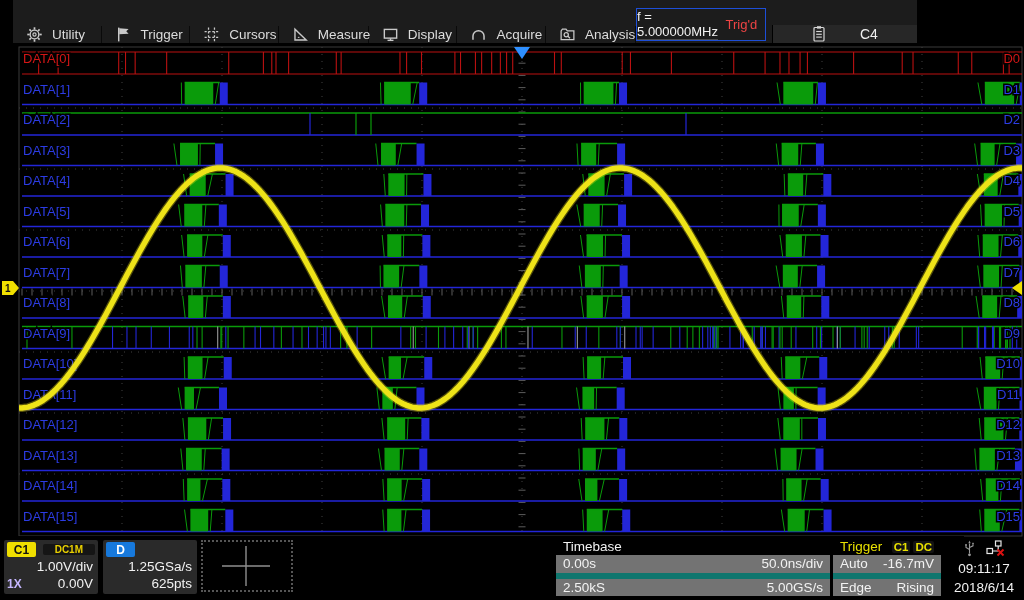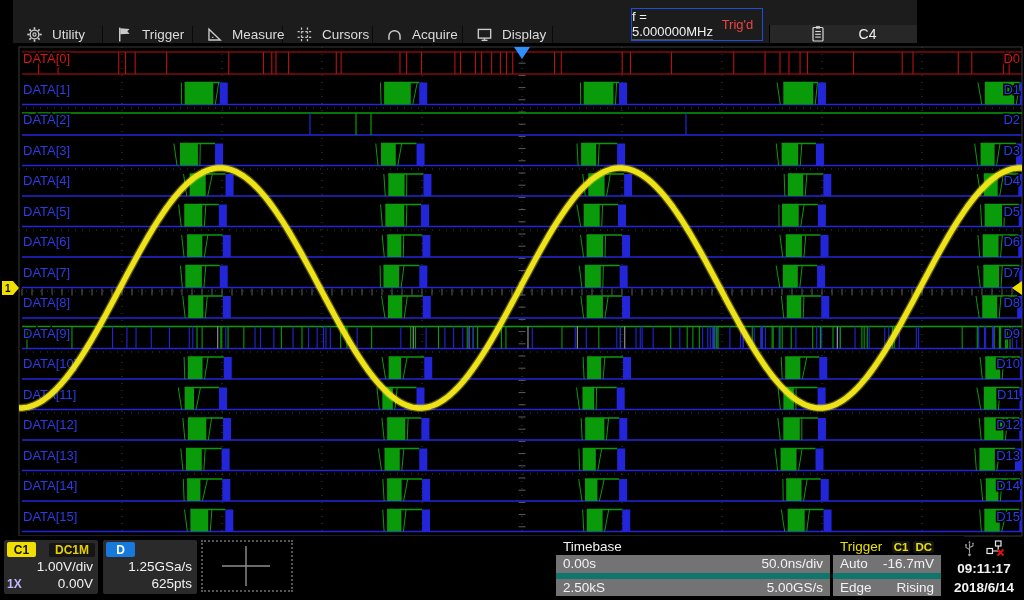--- a/index.html
+++ b/index.html
@@ -23,36 +23,36 @@
   
   #plot-svg{position:absolute;left:0;top:0;}
 
   
   #bottombar{position:absolute;left:0;top:536px;width:964px;height:64px;background:#000;}
   .chbox{position:absolute;top:4px;width:94px;height:54px;background:#2a2a2a;border-radius:2px;
     display:flex;flex-direction:column;font-size:13.5px;color:#f2f2f2;box-sizing:border-box;padding:1px 3px;}
   .chbox .hrow{display:flex;align-items:center;height:17px;}
   .chtab{min-width:29px;height:15px;border-radius:2px;display:flex;align-items:center;justify-content:center;
     font-size:12px;font-weight:bold;}
-  .chip{margin-left:auto;background:#151515;border-radius:2px;padding:0 6px;font-size:12px;font-weight:bold;}
+  .chip{margin-left:auto;background:#151515;border-radius:2px;padding:0 12px;font-size:10px;font-weight:bold;}
   .vrow{display:flex;align-items:center;justify-content:flex-end;height:17px;padding-right:2px;}
   .vrow .lx{margin-right:auto;font-size:12px;font-weight:bold;}
   #addbox{position:absolute;left:201px;top:4px;width:92px;height:52px;border:2px dotted #565656;
     box-sizing:border-box;display:flex;align-items:center;justify-content:center;cursor:pointer;}
   .infobox{position:absolute;top:2px;height:58px;display:flex;flex-direction:column;font-size:13.5px;color:#f2f2f2;justify-content:space-between;}
   .infobox .head{height:19px;display:flex;align-items:center;padding:0 7px;}
   .infobox .drow{height:19px;background:#737373;display:flex;align-items:center;
     justify-content:space-between;padding:0 7px;}
   .infobox .drow + .drow{border-top:6px solid #0f766e;}
   #tbbox{left:556px;width:274px;}
   #trbox{left:833px;width:108px;}
   #trbox .head{color:#e8e000;justify-content:space-between;}
   #trbox .tchips{display:flex;gap:3px;}
   #trbox .tchip{background:#141414;color:#e8e000;font-size:11.5px;font-weight:bold;padding:0 2px;border-radius:2px;}
-  #statbox{left:944px;width:80px;align-items:center;font-weight:bold;}
+  #statbox{left:944px;width:80px;align-items:center;}
   #statbox .icons{height:20px;display:flex;align-items:center;gap:10px;}
   #statbox .trow{height:18px;display:flex;align-items:center;}
 </style>
 </head>
 <body>
 
 <div id="stage">
 
   <div id="topbar">
     <div class="menu-item">
@@ -74,49 +74,57 @@
     </div>
     <div class="menu-item">
       <svg class="mi" viewBox="0 0 16 16">
         <line x1="3.5" y1="1.5" x2="3.5" y2="14.5" stroke="#c9c9c9" stroke-width="1.4"></line>
         <polygon points="4,2.2 12.8,2.8 10.6,5 12.8,7.2 4,7.8" fill="#c9c9c9"></polygon>
       </svg>
       <span>Trigger</span>
     </div>
     <div class="menu-item">
       <svg class="mi" viewBox="0 0 16 16">
-        <polygon points="2.8,13.2 13.4,13.2 2.8,3" fill="none" stroke="#c9c9c9" stroke-width="1.3"></polygon>
-        <line x1="5.5" y1="10.7" x2="7" y2="10.7" stroke="#c9c9c9" stroke-width="1"></line>
-      </svg>
-      <span>Measure</span>
-    </div>
-    <div class="menu-item">
-      <svg class="mi" viewBox="0 0 16 16">
         <g stroke="#c9c9c9" stroke-width="1.2" stroke-dasharray="2 1.6">
           <line x1="5.2" y1="1.5" x2="5.2" y2="14.5"></line>
             <line x1="10.8" y1="1.5" x2="10.8" y2="14.5"></line>
           <line x1="1.5" y1="5.2" x2="14.5" y2="5.2"></line>
             <line x1="1.5" y1="10.8" x2="14.5" y2="10.8"></line>
         </g>
       </svg>
       <span>Cursors</span>
     </div>
     <div class="menu-item">
       <svg class="mi" viewBox="0 0 16 16">
-        <path d="M2.8,13 V9.5 A5.2,5 0 0 1 13.2,9.5 V13" fill="none" stroke="#c9c9c9" stroke-width="1.4"></path>
+        <polygon points="2.8,13.2 13.4,13.2 2.8,3" fill="none" stroke="#c9c9c9" stroke-width="1.3"></polygon>
+        <line x1="5.5" y1="10.7" x2="7" y2="10.7" stroke="#c9c9c9" stroke-width="1"></line>
       </svg>
-      <span>Acquire</span>
+      <span>Measure</span>
     </div>
     <div class="menu-item">
       <svg class="mi" viewBox="0 0 16 16">
         <rect x="2.2" y="3.2" width="11.6" height="8.2" fill="none" stroke="#c9c9c9" stroke-width="1.3"></rect>
         <line x1="8" y1="11.5" x2="8" y2="13.2" stroke="#c9c9c9" stroke-width="1.3"></line>
         <line x1="5.2" y1="13.5" x2="10.8" y2="13.5" stroke="#c9c9c9" stroke-width="1.3"></line>
       </svg>
       <span>Display</span>
+    </div>
+    <div class="menu-item">
+      <svg class="mi" viewBox="0 0 16 16">
+        <path d="M2.8,13 V9.5 A5.2,5 0 0 1 13.2,9.5 V13" fill="none" stroke="#c9c9c9" stroke-width="1.4"></path>
+      </svg>
+      <span>Acquire</span>
+    </div>
+    <div class="menu-item">
+      <svg class="mi" viewBox="0 0 16 16">
+        <path d="M2,12.8 V4.6 L3.2,3 H6.6 L7.8,4.6 H14 V12.8 Z" fill="none" stroke="#c9c9c9" stroke-width="1.2"></path>
+        <circle cx="6.8" cy="8.2" r="2" fill="none" stroke="#c9c9c9" stroke-width="1.2"></circle>
+        <line x1="8.3" y1="9.7" x2="10.4" y2="11.6" stroke="#c9c9c9" stroke-width="1.2"></line>
+      </svg>
+      <span>Analysis</span>
     </div>
     <div class="spacer"></div>
     <div id="fbox">
       <div class="frow">f = 5.000000MHz</div>
       <div class="frow trigd">Trig'd</div>
     </div>
     <div id="c4btn">
       <svg width="14" height="18" viewBox="0 0 14 18">
         <rect x="2" y="2.5" width="10" height="13.5" rx="1" fill="none" stroke="#d8d8d8" stroke-width="1.2"></rect>
         <rect x="5" y="1.2" width="4" height="2.4" fill="#d8d8d8"></rect>

